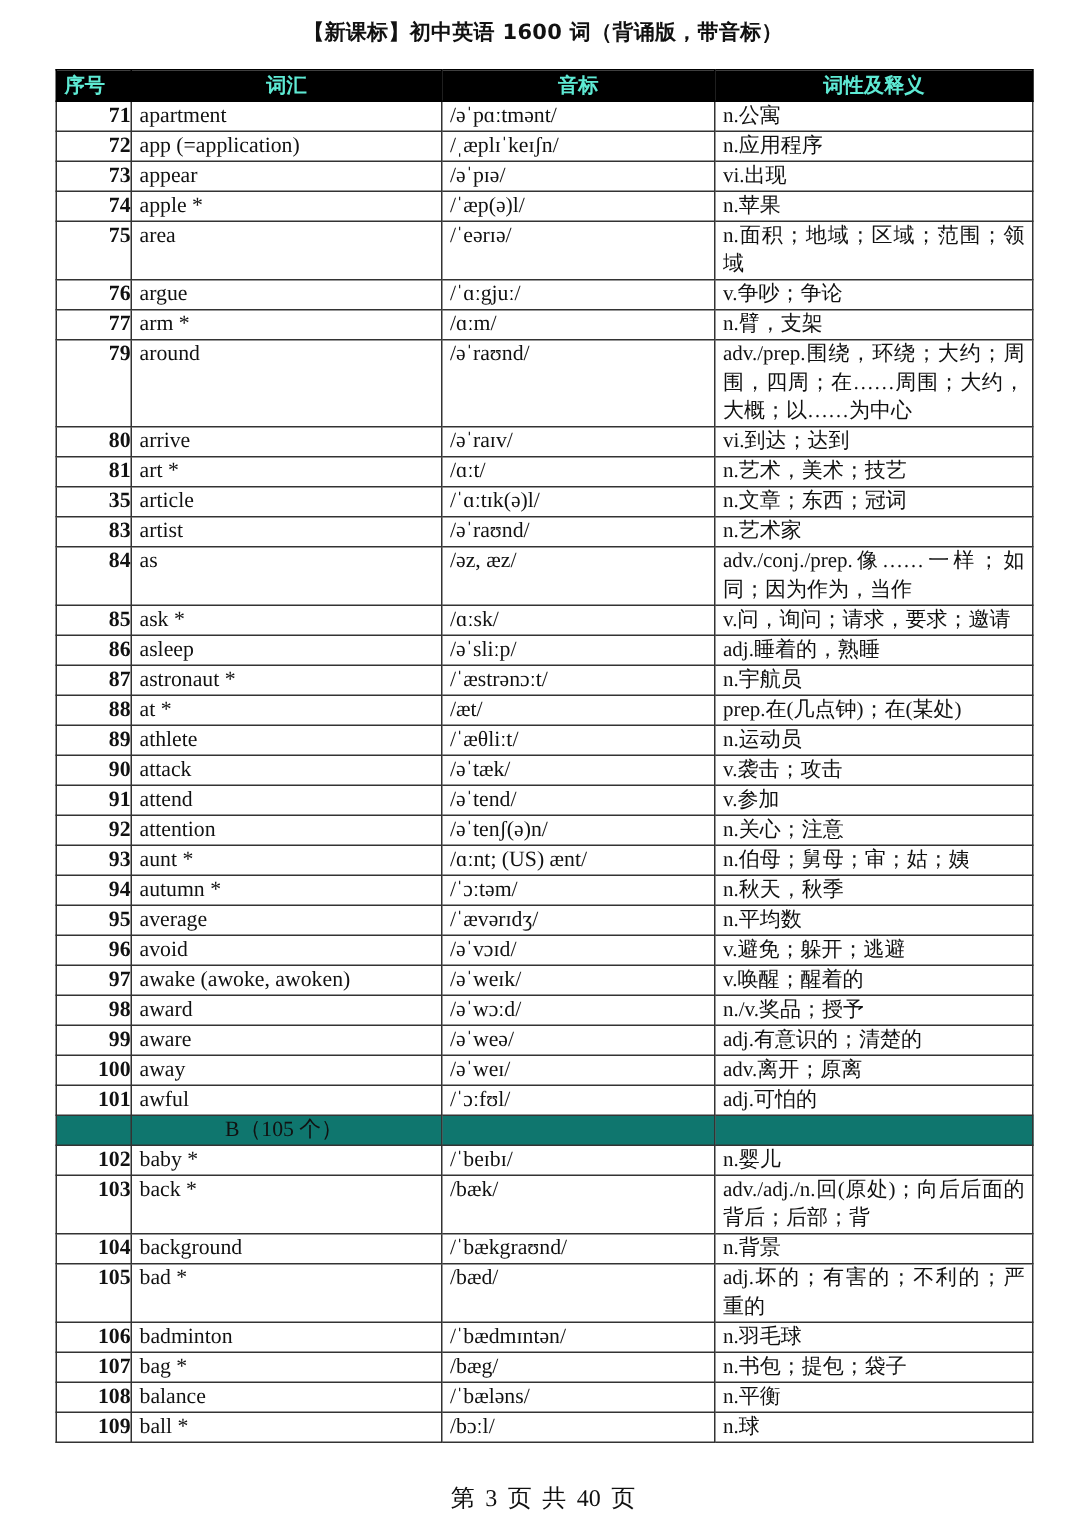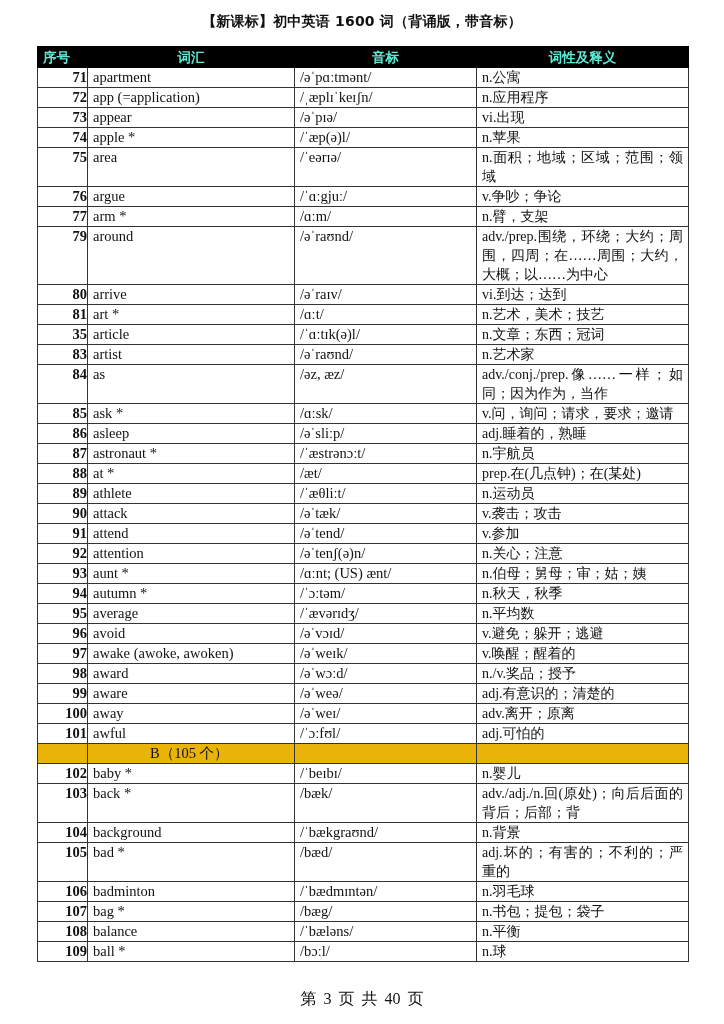--- a/index.html
+++ b/index.html
@@ -11,21 +11,21 @@
   table.vocab col.c1 { width: 50px; }
   table.vocab col.c2 { width: 207px; }
   table.vocab col.c3 { width: 182px; }
   table.vocab col.c4 { width: 212px; }
   table.vocab th { background: #000; color: #5eead4; font-family: "DejaVu Sans", sans-serif; font-weight: bold;
                    font-size: 13.5px; height: 20px; padding: 0; border: 1px solid #000; line-height: 19px; }
   table.vocab th.left { text-align: left; padding-left: 5px; }
   table.vocab td { border: 1px solid #333; font-size: 14.5px; line-height: 19px; padding: 0 5px; vertical-align: top; height: 19px; }
   table.vocab td.num { text-align: right; padding: 0; font-weight: bold; }
   table.vocab td.meaning { text-align: justify; font-size: 14px; margin-left: 32px; }
-  table.vocab tr.section td { background: #eab308; }
+  table.vocab tr.section td { background: #0f766e; }
   table.vocab tr.section td.section-label { padding-left: 62px; }
   .page-footer { position: absolute; top: 989px; left: 0; width: 724px; text-align: center; font-size: 16px; word-spacing: 3px; }
 </style>
 </head>
 <body>
 
 <div class="doc-title">【新课标】初中英语 1600 词（背诵版，带音标）</div>
 
 <table class="vocab">
   <colgroup>

